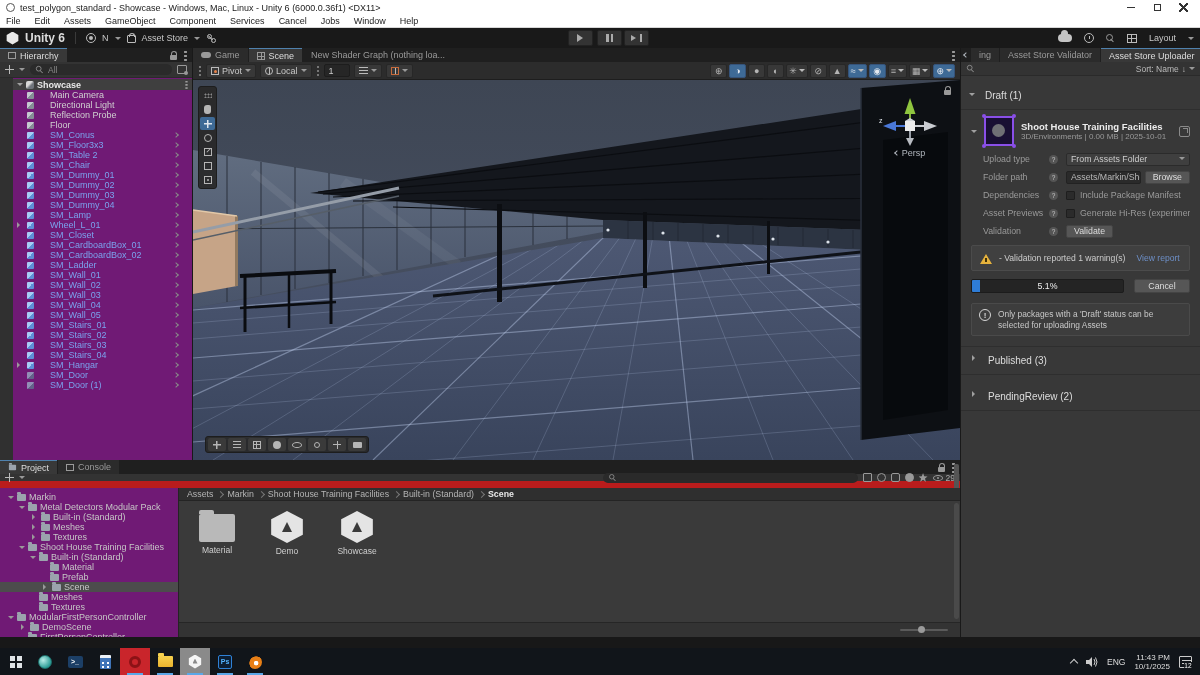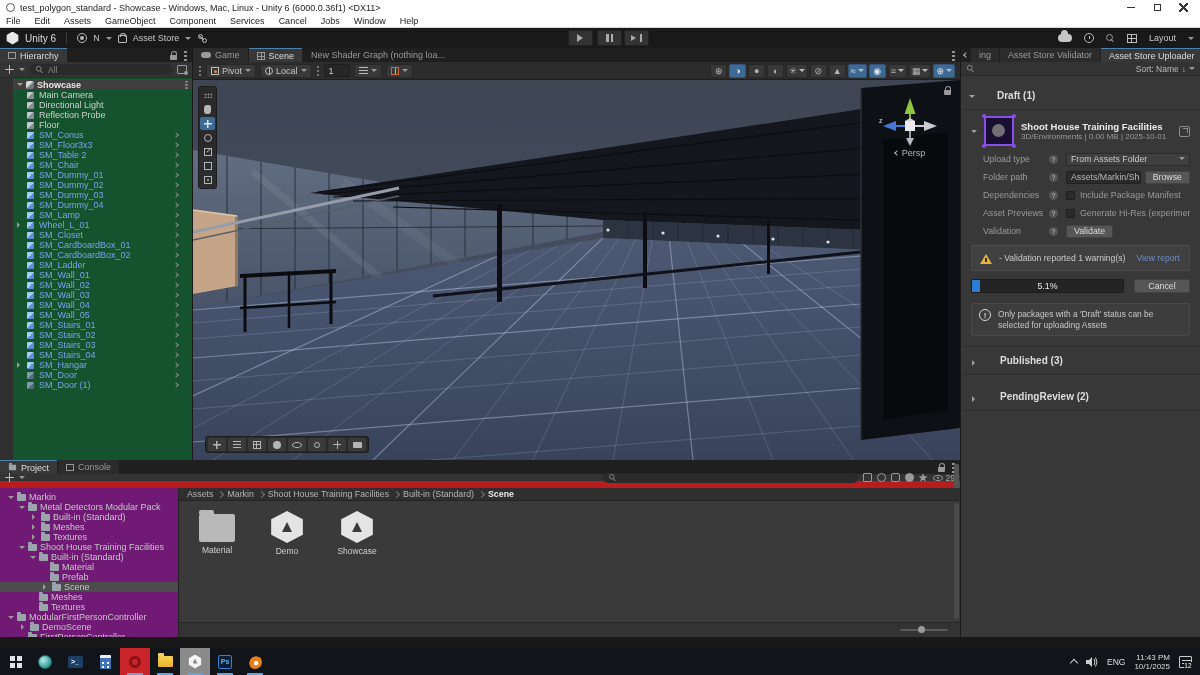--- a/index.html
+++ b/index.html
@@ -19,21 +19,21 @@
   .glyph-close{width:9px;height:9px;background:
      linear-gradient(45deg,transparent 44%,#333 44% 56%,transparent 56%),
      linear-gradient(-45deg,transparent 44%,#333 44% 56%,transparent 56%)}
   #menubar{left:0;top:15px;width:1200px;height:13px;background:#ffffff;border-bottom:1px solid #d7d7d7;display:flex;align-items:center;padding:0 6px;gap:14px}
   .menu-item{font-size:9px;color:#222}
 
   
   #maintoolbar{left:0;top:28px;width:1200px;height:20px;background:#191919;display:flex;align-items:center;padding:0 6px;color:#ccc}
   .tb-left{display:flex;align-items:center;gap:6px}
   .unity-logo{width:13px;height:13px;background:#e8e8e8;clip-path:polygon(50% 0,95% 27%,95% 73%,50% 100%,5% 73%,5% 27%)}
-  .tb-ver{font-size:10px;font-weight:normal;color:#ddd}
+  .tb-ver{font-size:12px;font-weight:bold;color:#ddd}
   .tb-div{width:1px;height:12px;background:#3a3a3a;margin:0 4px}
   .person{width:10px;height:10px;border:1px solid #bbb;border-radius:50%;position:relative}
   .person::after{content:"";position:absolute;left:2px;top:2px;width:4px;height:4px;background:#bbb;border-radius:50%}
   .tb-txt{font-size:9px;color:#c8c8c8}
   .dd{width:0;height:0;border:3px solid transparent;border-top-color:#999;margin-top:3px}
   .bag{width:9px;height:8px;border:1px solid #bbb;border-radius:1px;position:relative;margin-top:2px}
   .bag::before{content:"";position:absolute;left:1.5px;top:-3px;width:4px;height:3px;border:1px solid #bbb;border-bottom:none;border-radius:3px 3px 0 0}
   .branch{width:11px;height:11px;position:relative}
   .branch::before{content:"";position:absolute;left:1px;top:1px;width:3px;height:3px;border:1px solid #bbb;border-radius:50%}
   .branch::after{content:"";position:absolute;right:1px;bottom:1px;width:3px;height:3px;border:1px solid #bbb;border-radius:50%}
@@ -59,37 +59,37 @@
   .tabstrip{height:14px;display:flex;align-items:stretch;background:#1f1f1f}
   .ptab{padding:0 8px;display:flex;align-items:center;gap:4px;font-size:9px;color:#9a9a9a;background:#2b2b2b;margin-right:1px;white-space:nowrap}
   .ptab.active{background:#383838;color:#ddd;border-top:1px solid #4f81ad}
   .kebab{width:3px;height:11px;background:radial-gradient(circle,#9a9a9a 1.1px,transparent 1.3px) 0 0/3px 4px repeat-y;flex:none}
   .lock{width:8px;height:9px;position:relative;flex:none}
   .lock::before{content:"";position:absolute;left:1px;top:0;width:4px;height:4px;border:1px solid #999;border-bottom:none;border-radius:3px 3px 0 0}
   .lock::after{content:"";position:absolute;left:0;top:4px;width:7px;height:5px;background:#999;border-radius:1px}
   .striptools{margin-left:auto;display:flex;align-items:center;gap:6px;padding-right:5px}
 
   
-  #hierarchy{left:0;top:48px;width:193px;height:412px;background:#14532d;border-right:1px solid #191919}
+  #hierarchy{left:0;top:48px;width:193px;height:412px;background:#701a75;border-right:1px solid #191919}
   .paneltoolbar{height:16px;background:#333;border-bottom:1px solid #2a2a2a;display:flex;align-items:center;gap:5px;padding:0 5px}
   .plus{position:relative;width:9px;height:9px;flex:none}
   .plus::before{content:"";position:absolute;left:0;top:4px;width:9px;height:1px;background:#bbb}
   .plus::after{content:"";position:absolute;left:4px;top:0;width:1px;height:9px;background:#bbb}
   .searchpill{flex:1;height:11px;background:#2a2a2a;border-radius:6px;display:flex;align-items:center;gap:4px;padding:0 5px;font-size:8.5px;color:#888}
   .filtericon{width:10px;height:9px;border:1px solid #999;border-radius:1px;position:relative}
   .filtericon::after{content:"";position:absolute;right:-2px;bottom:-2px;width:4px;height:4px;background:#999;border-radius:50%}
   #hgutter{left:0;top:30px;width:13px;height:382px;background:#303030;position:absolute}
   #hier-scene-row{position:absolute;left:13px;top:31px;right:0;height:11px;background:#3f3f3f;display:flex;align-items:center;gap:3px;padding:0 4px}
   .tri{width:0;height:0;border:3.5px solid transparent;flex:none}
   .tri.open{border-top-color:#a0a0a0;margin-top:3px}
   .tri.closed{border-left-color:#a0a0a0;margin-left:3px}
   .sceneicon{width:8px;height:8px;border-radius:2px;background:linear-gradient(135deg,#d8d8d8 40%,#70757c 60%)}
   #hier-scene-row .nm{font-size:9px;font-weight:bold;color:#e8e8e8;flex:1}
   #hlist{position:absolute;left:13px;top:42px;right:0;bottom:0;overflow:hidden}
-  .hrow{height:10px;display:flex;align-items:center;gap:5px;padding:0 12px 0 14px;position:relative}
+  .hrow{height:10px;display:flex;align-items:center;gap:16px;padding:0 12px 0 14px;position:relative}
   .hrow .tri2{width:0;height:0;border:3px solid transparent;position:absolute;left:4px}
   .hrow.x-closed .tri2{border-left-color:#9a9a9a}
   .cube{width:7px;height:7px;border-radius:1px;background:linear-gradient(135deg,#a6cdf5 0 50%,#5e90d8 50% 100%);flex:none}
   .hrow.plain .cube{background:linear-gradient(135deg,#c4c9cf 0 50%,#868d96 50% 100%)}
   .hrow.muted .cube{background:linear-gradient(135deg,#9aacc6 0 50%,#60738f 50% 100%);opacity:.8}
   .hrow .lbl{font-size:9px;color:#7ba2ee;white-space:nowrap;flex:1;overflow:hidden}
   .hrow.plain .lbl{color:#cfcfcf}
   .chev{width:4px;height:4px;border-right:1px solid #8a8a8a;border-top:1px solid #8a8a8a;transform:rotate(45deg);margin-right:2px;flex:none;visibility:hidden}
   .hrow.prefab .chev,.hrow.muted .chev{visibility:visible}
 
@@ -147,21 +147,21 @@
   .chev-left{width:4px;height:4px;border-left:1px solid #b0b6bd;border-bottom:1px solid #b0b6bd;transform:rotate(45deg)}
   #vplock{position:absolute;right:8px;top:6px}
 
   
   #rightpanel{left:960px;top:48px;width:240px;height:636px;background:#383838;border-left:1px solid #191919;display:flex;flex-direction:column}
   #rp-tabs .navarr{display:flex;align-items:center;padding:0 3px}
   #rp-search{height:14px;background:#333;border-bottom:1px solid #2a2a2a;display:flex;align-items:center;gap:4px;padding:0 5px}
   #rp-search .sp{flex:1}
   .sortbtn{display:flex;align-items:center;gap:3px;font-size:8.5px;color:#bbb}
   #rp-body{flex:1;display:flex;flex-direction:column;overflow:hidden}
-  .sechead{display:flex;align-items:flex-end;gap:22px;padding:6px 8px;font-size:10px;font-weight:bold;color:#ddd}
+  .sechead{display:flex;align-items:flex-start;gap:10px;padding:6px 8px;font-size:10px;font-weight:normal;color:#ddd}
   .sep{height:1px;background:#2e2e2e;margin:2px 0}
   #pkgrow{display:flex;align-items:center;gap:7px;padding:4px 10px 4px 6px}
   .pkg-thumb{width:30px;height:30px;background:#190f33;border:2px solid #8a4fe8;position:relative;flex:none}
   .pkg-thumb::before{content:"";position:absolute;left:6px;top:6px;width:13px;height:13px;background:#6f6f74;border-radius:50%}
   .pkg-thumb::after{content:"";position:absolute;left:-4px;top:-4px;width:4px;height:4px;background:#8a4fe8;border-radius:50%;
      box-shadow:30px 0 0 #8a4fe8,0 30px 0 #8a4fe8,30px 30px 0 #8a4fe8}
   .pkg-txt{flex:1;min-width:0}
   .pkg-title{font-size:9.5px;font-weight:bold;color:#ececec;white-space:nowrap;overflow:hidden}
   .pkg-meta{font-size:8px;color:#9a9a9a;white-space:nowrap;overflow:hidden}
   .extlink{width:11px;height:11px;border:1px solid #8a8a8a;border-radius:2px;position:relative;flex:none}

